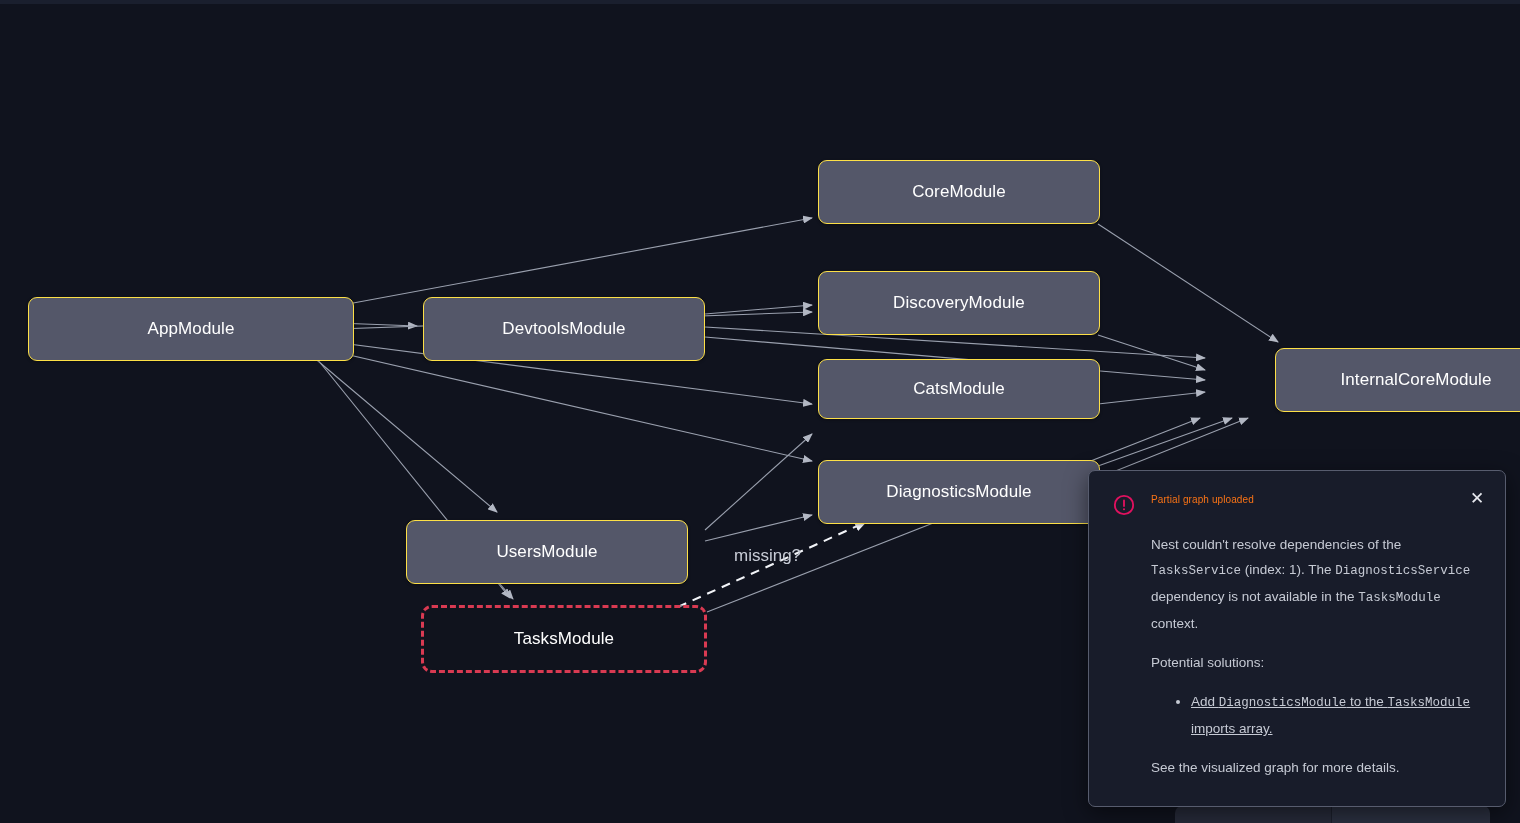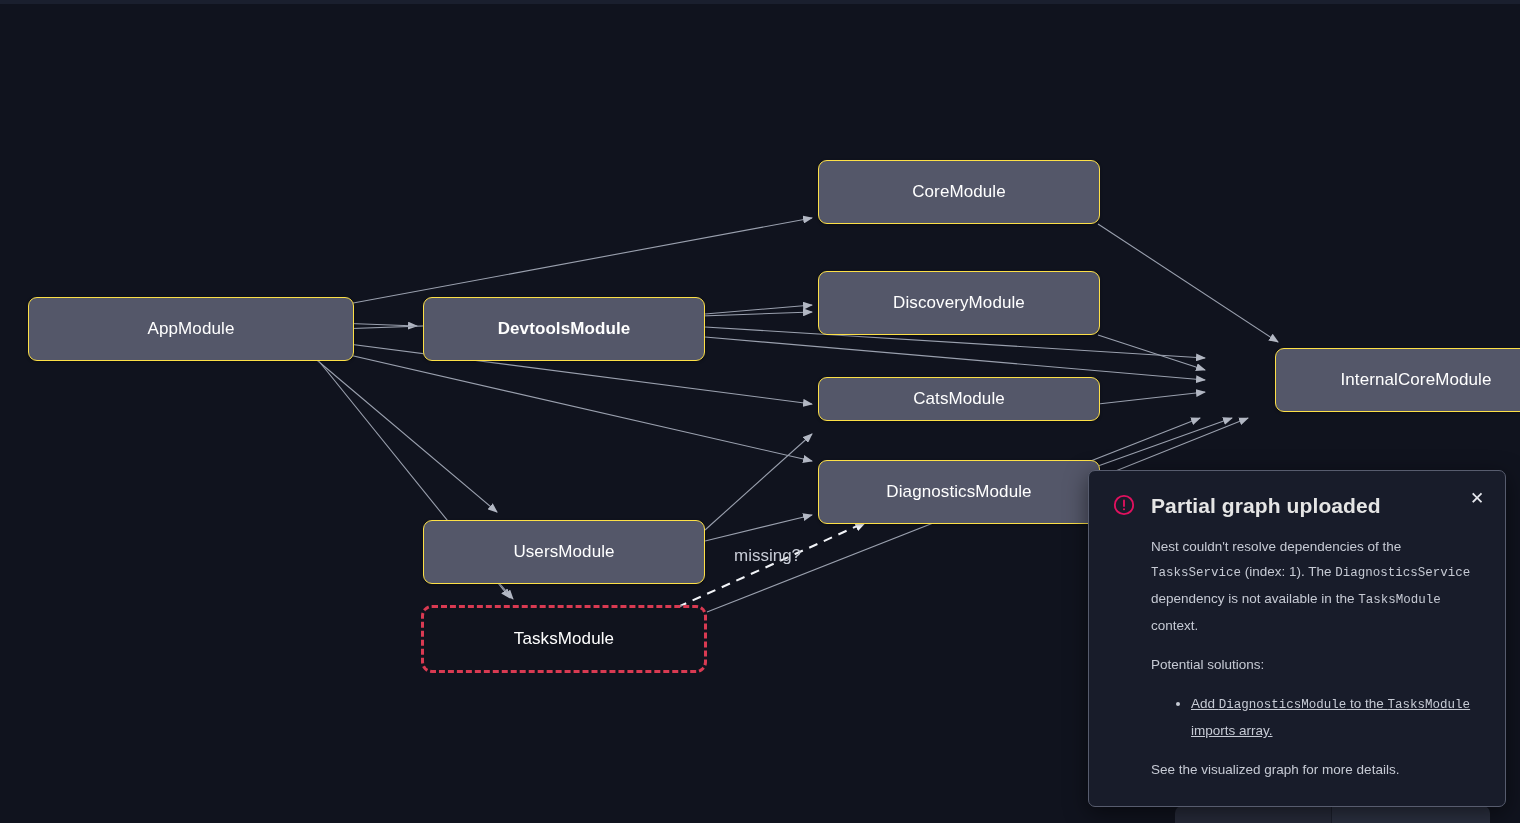--- a/index.html
+++ b/index.html
@@ -86,23 +86,23 @@
     align-items: flex-start;
     gap: 16px;
     position: relative;
   }
   .alert-icon {
     width: 22px; height: 22px;
     flex: 0 0 22px;
     margin-top: 1px;
   }
   #toast-title {
-    font-size: 21px;
-    font-weight: bold;
-    color: #e5e5e5;
+    font-size: 10px;
+    font-weight: normal;
+    color: #f97316;
     padding-top: 1px;
     letter-spacing: .1px;
   }
   #toast-close {
     position: absolute;
     right: -6px; top: -4px;
     width: 20px; height: 20px;
     color: #e6e8ee;
     font-size: 17px;
     line-height: 20px;
@@ -196,36 +196,36 @@
 
         <path d="M707,612 L1200,418" marker-end="url(#ah)"></path>
       </g>
 
       <path d="M678,607 L866,522" stroke="#f2f4f8" stroke-width="2.1" fill="none" stroke-dasharray="9 7" marker-end="url(#ahw)"></path>
     </svg>
 
     <div class="node" style="left:28px;  top:297px; width:326px; height:64px;">
       <span>AppModule</span>
     </div>
-    <div class="node" style="left:423px; top:297px; width:282px; height:64px;font-weight:bold;">
+    <div class="node" style="left:423px; top:297px; width:282px; height:64px;">
       <span>DevtoolsModule</span>
     </div>
     <div class="node" style="left:818px; top:160px; width:282px; height:64px;">
       <span>CoreModule</span>
     </div>
     <div class="node" style="left:818px; top:271px; width:282px; height:64px;">
       <span>DiscoveryModule</span>
     </div>
-    <div class="node" style="left:818px; top:377px; width:282px; height:44px;">
+    <div class="node" style="left:818px; top:359px; width:282px; height:60px;">
       <span>CatsModule</span>
     </div>
     <div class="node" style="left:818px; top:460px; width:282px; height:64px;">
       <span>DiagnosticsModule</span>
     </div>
-    <div class="node" style="left:423px; top:520px; width:282px; height:64px;">
+    <div class="node" style="left:406px; top:520px; width:282px; height:64px;">
       <span>UsersModule</span>
     </div>
     <div class="node error" style="left:421px; top:605px; width:286px; height:68px;">
       <span>TasksModule</span>
     </div>
     <div class="node" style="left:1275px; top:348px; width:282px; height:64px;">
       <span>InternalCoreModule</span>
     </div>
 
     <div class="edge-label" style="left:734px; top:546px;">missing?</div>

